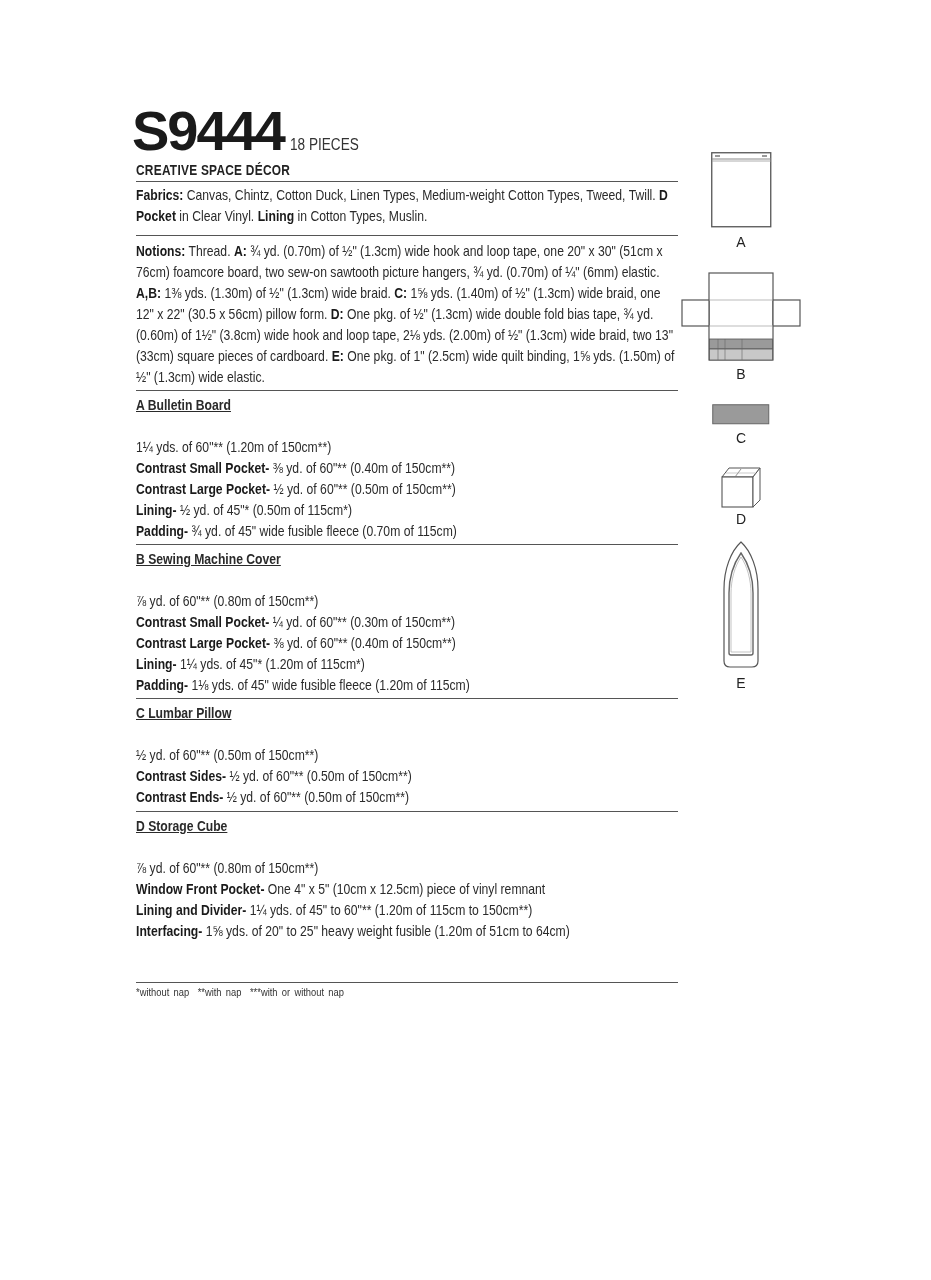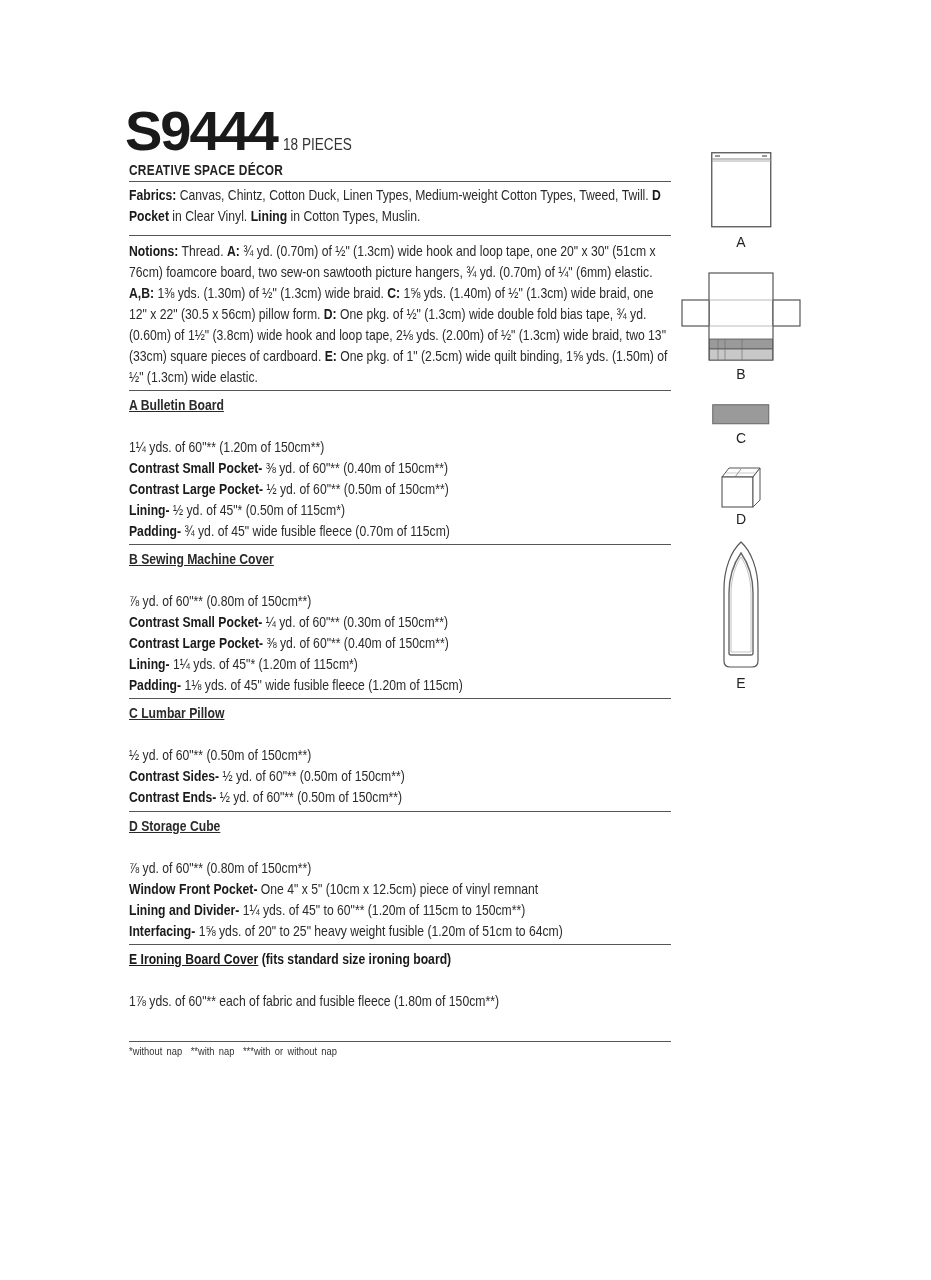--- a/index.html
+++ b/index.html
@@ -1,18 +1,18 @@
 <!DOCTYPE html>
 <html><head>
   <meta charset="utf-8">
   <style>
     html, body { margin: 0; padding: 0; background: #ffffff; }
     body { width: 931px; height: 1280px; position: relative; overflow: hidden;
       font-family: "Liberation Sans", sans-serif; color: #222; }
-    .main { position: absolute; left: 129px; top: 98px; width: 542px; }
+    .main { position: absolute; left: 136px; top: 98px; width: 542px; }
     .header-row { display: flex; align-items: flex-end; height: 58px; }
     .pattern-number { font-family: "Liberation Sans", sans-serif; font-weight: bold;
       font-size: 56px; letter-spacing: -2px; line-height: 50px; color: #1a1a1a; margin-left: -4px; }
     .pieces { font-size: 16px; margin-left: 6px; margin-bottom: 2px; transform: scaleX(0.85); transform-origin: left bottom; display: inline-block; color: #333; }
     .title { margin-top: 6px; font-size: 14px; font-weight: bold; letter-spacing: 0.3px;
       transform: scaleX(0.85); transform-origin: left; color: #222; padding-bottom: 3px; }
     .rule { height: 0; border-top: 1.5px solid #555; width: 542px; }
     .text { font-size: 14.5px; line-height: 21px; transform: scaleX(0.84); transform-origin: left top;
       width: 645px; color: #2a2a2a; }
     .b { font-weight: bold; color: #1a1a1a; }
@@ -86,31 +86,22 @@
     <div class="rule"></div>
     <div class="text section-title">D Storage Cube</div>
     <div class="text section-lines">
       <div><span>⅞ yd. of 60"** (0.80m of 150cm**)</span></div>
       <div><span class="b">Window Front Pocket-</span><span> One 4" x 5" (10cm x 12.5cm) piece of vinyl remnant</span></div>
       <div><span class="b">Lining and Divider-</span><span> 1¼ yds. of 45" to 60"** (1.20m of 115cm to 150cm**)</span></div>
       <div><span class="b">Interfacing-</span><span> 1⅝ yds. of 20" to 25" heavy weight fusible (1.20m of 51cm to 64cm)</span></div>
     </div>
   </div>
 
-  <div class="section">
-    <div class="rule"></div>
-    <div class="text" style="margin-top:4px">
-      <span class="b" style="text-decoration:underline">E Ironing Board Cover</span><span class="b"> (fits standard size ironing board)</span>
-    </div>
-    <div class="text section-lines">
-      <div><span>1⅞ yds. of 60"** each of fabric and fusible fleece (1.80m of 150cm**)</span></div>
-    </div>
-  </div>
 
-  <div style="margin-top:29px">
+  <div style="margin-top:40px">
     <div class="rule"></div>
     <div class="footnote">
       <span>*without nap</span><span>**with nap</span><span>***with or without nap</span>
     </div>
   </div>
 </div>
 
 <div class="illus" style="left:711px; top:152px;">
   <svg width="62" height="76" viewBox="0 0 62 76">
     <rect x="0.75" y="0.75" width="59" height="74" fill="#fff" stroke="#555" stroke-width="1.3"></rect>

